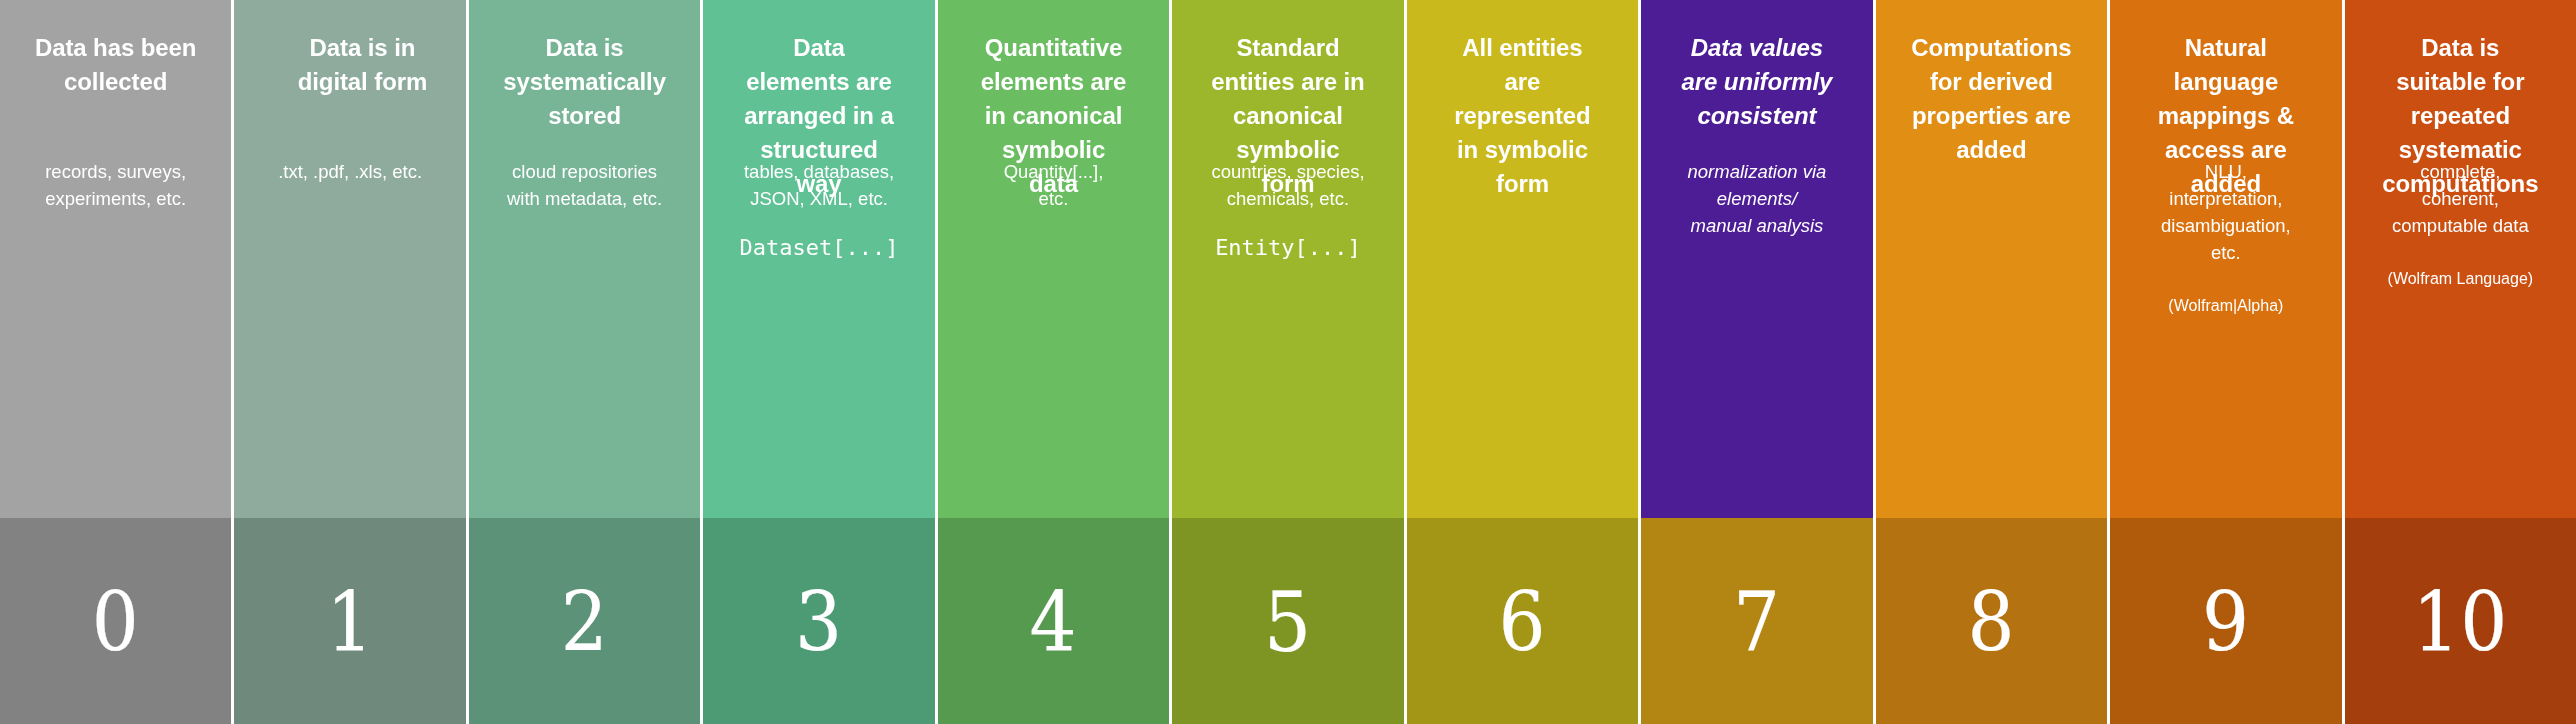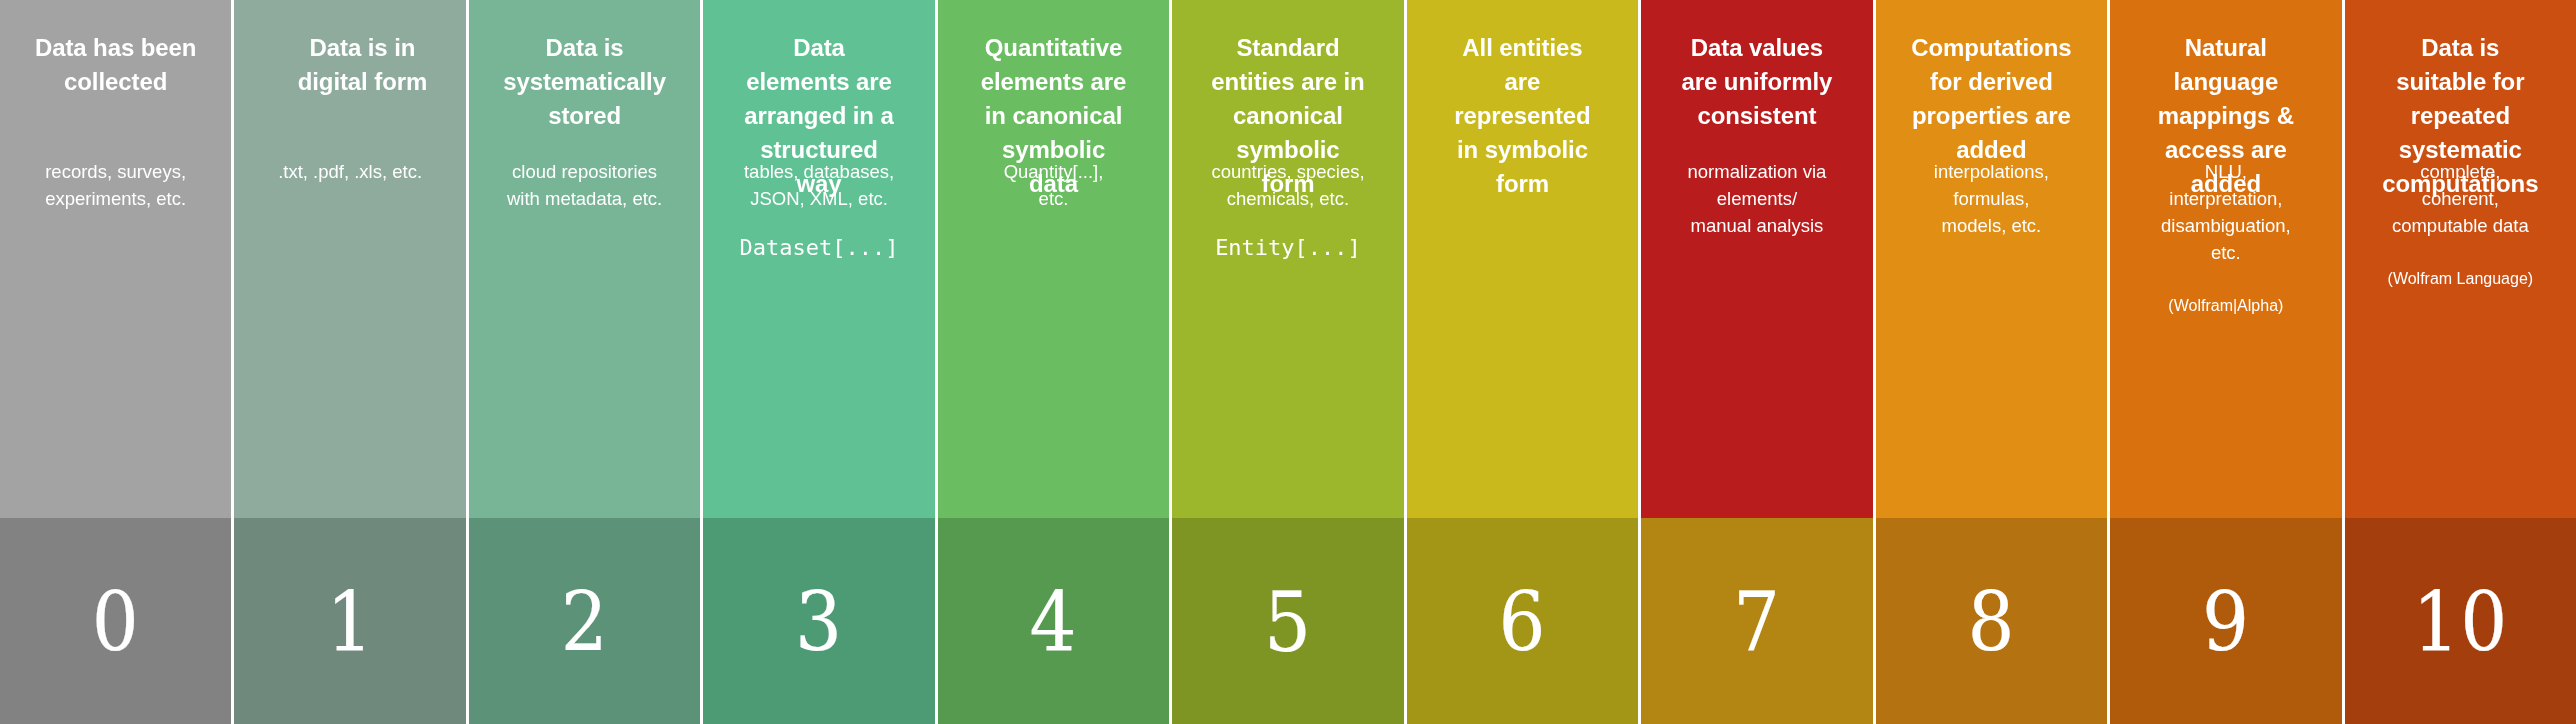--- a/index.html
+++ b/index.html
@@ -204,45 +204,40 @@
 are
 represented
 in symbolic
 form</div>
       </div>
       <div class="col-bottom" style="background: rgb(163, 149, 22);">
         <div class="col-number">6</div>
       </div>
     </div>
     <div class="col">
-      <div class="col-top" style="background: #b91c1c;">
+      <div class="col-top" style="background: #4c1d95; font-style: italic;">
         <div class="col-header">Data values
 are uniformly
 consistent</div>
         <div class="col-body">
           <div class="col-sub">normalization via
 elements/
 manual analysis</div>
         </div>
       </div>
       <div class="col-bottom" style="background: rgb(179, 133, 18);">
         <div class="col-number">7</div>
       </div>
     </div>
     <div class="col">
       <div class="col-top" style="background: rgb(224, 142, 20);">
         <div class="col-header">Computations
 for derived
 properties are
 added</div>
-        <div class="col-body">
-          <div class="col-sub">interpolations,
-formulas,
-models, etc.</div>
-        </div>
       </div>
       <div class="col-bottom" style="background: rgb(181, 114, 16);">
         <div class="col-number">8</div>
       </div>
     </div>
     <div class="col">
       <div class="col-top" style="background: rgb(218, 113, 15);">
         <div class="col-header">Natural
 language
 mappings &amp;

